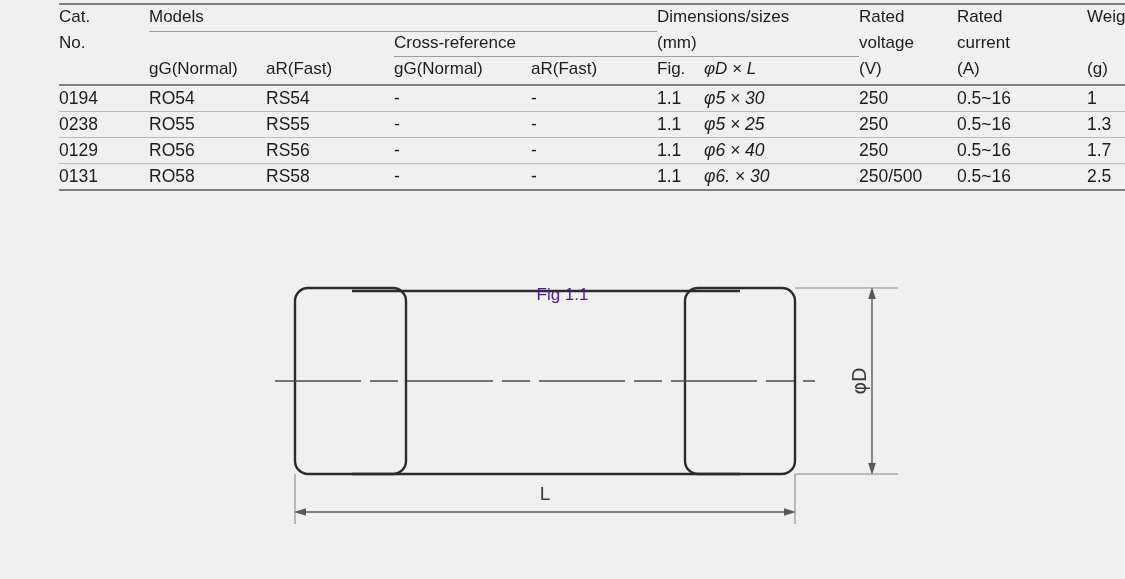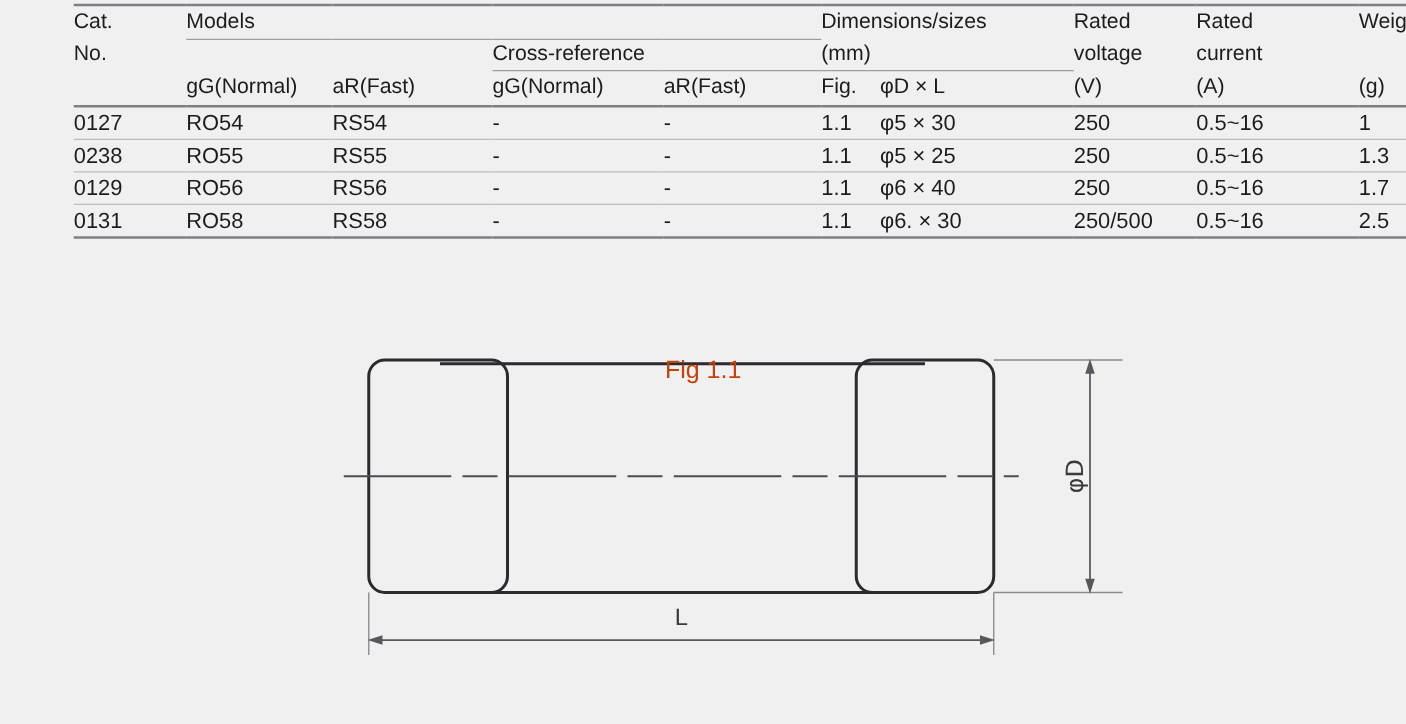--- a/index.html
+++ b/index.html
@@ -62,38 +62,38 @@
   col.c-gg    { width: 117px; }
   col.c-ar    { width: 128px; }
   col.c-xgg   { width: 137px; }
   col.c-xar   { width: 126px; }
   col.c-fig   { width: 47px; }
   col.c-dim   { width: 155px; }
   col.c-volt  { width: 98px; }
   col.c-cur   { width: 130px; }
   col.c-wt    { width: 69px; }
 
-  .dimcell { white-space: nowrap; }
+  .dimcell { white-space: nowrap; font-style: italic; }
 
   
   .diagram {
     position: absolute;
     left: 0px;
     top: 258px;
     width: 1125px;
     height: 321px;
   }
   .fig-caption {
     position: absolute;
     left: 0;
     top: 285px;
     width: 1125px;
     text-align: center;
-    font-size: 20px;
-    color: #c2410c;
+    font-size: 17px;
+    color: #4c1d95;
   }
 </style>
 </head>
 <body>
 
 <div class="spec-table-wrap">
   <table class="spec">
     <colgroup>
       <col class="c-cat">
         <col class="c-gg">
@@ -135,21 +135,21 @@
         <td class="rule-thick">aR(Fast)</td>
         <td class="rule-thick">Fig.</td>
         <td class="rule-thick dimcell">φD × L</td>
         <td class="rule-thick">(V)</td>
         <td class="rule-thick">(A)</td>
         <td class="rule-thick">(g)</td>
       </tr>
     </thead>
     <tbody id="table-body">
         <tr class="drow">
-          <td class="row-rule">0127</td>
+          <td class="row-rule">0194</td>
           <td class="row-rule">RO54</td>
           <td class="row-rule">RS54</td>
           <td class="row-rule">-</td>
           <td class="row-rule">-</td>
           <td class="row-rule">1.1</td>
           <td class="row-rule dimcell">φ5 × 30</td>
           <td class="row-rule">250</td>
           <td class="row-rule">0.5~16</td>
           <td class="row-rule">1</td>
         </tr>

